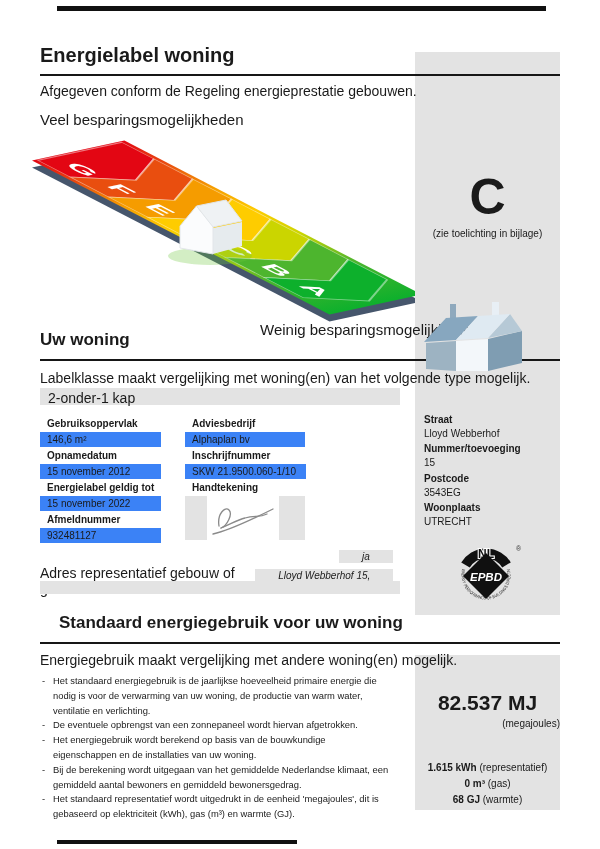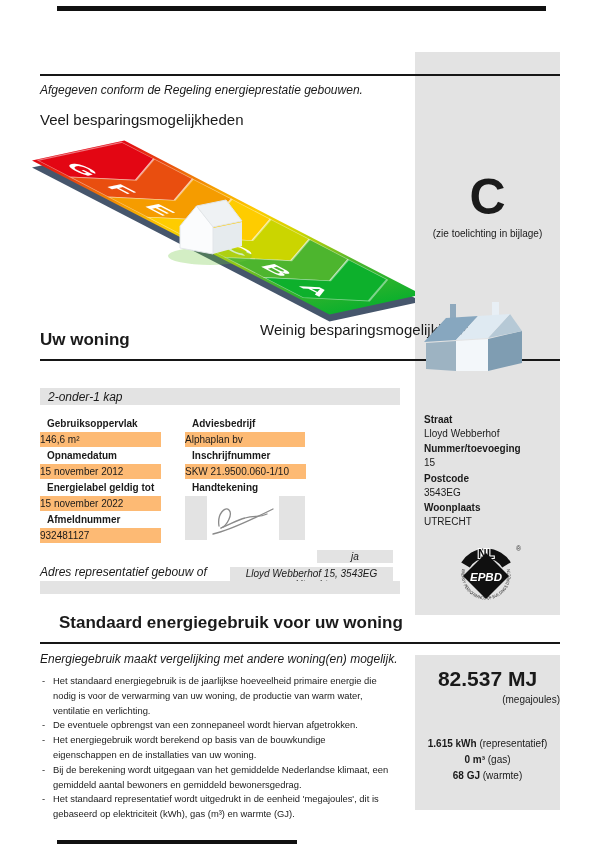--- a/index.html
+++ b/index.html
@@ -3,51 +3,52 @@
 <meta charset="utf-8">
 <style>
   html,body{margin:0;padding:0;background:#fff;}
   #page{position:relative;width:600px;height:849px;background:#ffffff;
         font-family:"Liberation Sans",sans-serif;color:#1a1a1a;overflow:hidden;}
   .abs{position:absolute;}
   .bar-black{background:#111;}
   .rule{position:absolute;height:2px;background:#161616;z-index:2;}
   h1.t{font-size:20px;font-weight:bold;margin:0;}
   h2.t{font-size:17px;font-weight:bold;margin:0;}
-  .it{font-style:italic;font-size:12px;}
+  .it{font-size:14px;}
   .small{font-size:15px;}
   .panel{position:absolute;background:#e3e3e3;z-index:1;}
   .flbl{position:absolute;font-size:10px;font-weight:bold;z-index:2;}
-  .fbar{position:absolute;background:#fdba74;font-size:10px;line-height:15px;
-        box-sizing:border-box;height:15px;z-index:2;}
+  .fbar{position:absolute;background:#3b82f6;font-size:10px;line-height:15px;
+        padding-left:7px;box-sizing:border-box;height:15px;z-index:2;}
   .repline{position:absolute;left:40px;width:353px;display:flex;align-items:center;z-index:2;}
   .repval{background:#e3e3e3;font-style:italic;font-size:10px;text-align:center;
-          padding:1px 15px;margin-left:auto;}
+          padding:1px 4px;margin-left:auto;}
   .bullets{position:absolute;left:42px;top:674px;width:348px;font-size:9.4px;
            line-height:14.8px;z-index:2;}
   .bullets .li{display:flex;}
   .bullets .dash{width:11px;flex:0 0 11px;}
   .addr-lbl{position:absolute;left:424px;font-size:10px;font-weight:bold;z-index:2;}
   .addr-val{position:absolute;left:424px;font-size:10px;z-index:2;}
-  .p2row{position:absolute;left:415px;width:145px;text-align:center;font-size:10px;z-index:2;}
+  .p2row{position:absolute;left:415px;width:145px;text-align:center;font-size:10px;z-index:2;margin-top:24px;}
   .p2row b{font-weight:bold;}
   .ctr{text-align:center;}
   svg{display:block;}
 </style>
 </head>
 <body>
 
 <div id="page">
 
   <div class="abs bar-black" style="left:57px;top:6px;width:489px;height:5px;"></div>
   <div class="abs bar-black" style="left:57px;top:840px;width:240px;height:4px;"></div>
 
   <div class="panel" style="left:415px;top:52px;width:145px;height:563px;"></div>
   <div class="panel" style="left:415px;top:655px;width:145px;height:155px;"></div>
 
+  <h1 class="t abs" style="left:40px;top:44px;z-index:2;">Energielabel woning</h1>
   <div class="rule" style="left:40px;top:74px;width:520px;"></div>
   <div class="abs it" style="left:40px;top:83px;z-index:2;">Afgegeven conform de Regeling energieprestatie gebouwen.</div>
   <div class="abs small" style="left:40px;top:111px;z-index:2;">Veel besparingsmogelijkheden</div>
 
   <svg class="abs" style="left:20px;top:136px;z-index:2;" width="395" height="200" viewBox="0 0 395 200">
     <defs>
       <linearGradient id="sgrad" x1="0" y1="0" x2="1" y2="0">
         <stop offset="0" stop-color="#e30613"></stop>
           <stop offset="0.15" stop-color="#e94e0f"></stop>
         <stop offset="0.3" stop-color="#f59c00"></stop>
@@ -104,20 +105,21 @@
     <rect x="32" y="2" width="6" height="16" fill="#8fa9bd"></rect>
     <rect x="74" y="0" width="7" height="14" fill="#e8eff5"></rect>
     <polygon points="8,41 38,39 38,69 8,67" fill="#9db3c2"></polygon>
     <polygon points="38,39 70,37 70,69 38,69" fill="#f3f7fa"></polygon>
     <polygon points="70,37 104,29 104,61 70,69" fill="#7f9db2"></polygon>
     <polygon points="70,36 92,12 104,29" fill="#b6c9d6"></polygon>
     <polygon points="6,40 28,16 60,14 38,38" fill="#87a7bf"></polygon>
     <polygon points="38,38 60,14 92,12 70,36" fill="#dfeaf2"></polygon>
   </svg>
 
+  <div class="abs it" style="left:40px;top:370px;z-index:2;">Labelklasse maakt vergelijking met woning(en) van het volgende type mogelijk.</div>
   <div class="abs" style="left:40px;top:388px;width:360px;height:17px;background:#e3e3e3;z-index:2;">
     <span class="it" style="display:block;padding:2px 0 0 8px;">2-onder-1 kap</span>
   </div>
 
   <div class="flbl" style="left:47px;top:418px;">Gebruiksoppervlak</div>
   <div class="fbar" style="left:40px;top:432px;width:121px;">146,6 m²</div>
   <div class="flbl" style="left:47px;top:450px;">Opnamedatum</div>
   <div class="fbar" style="left:40px;top:464px;width:121px;">15 november 2012</div>
   <div class="flbl" style="left:47px;top:482px;">Energielabel geldig tot</div>
   <div class="fbar" style="left:40px;top:496px;width:121px;">15 november 2022</div>

